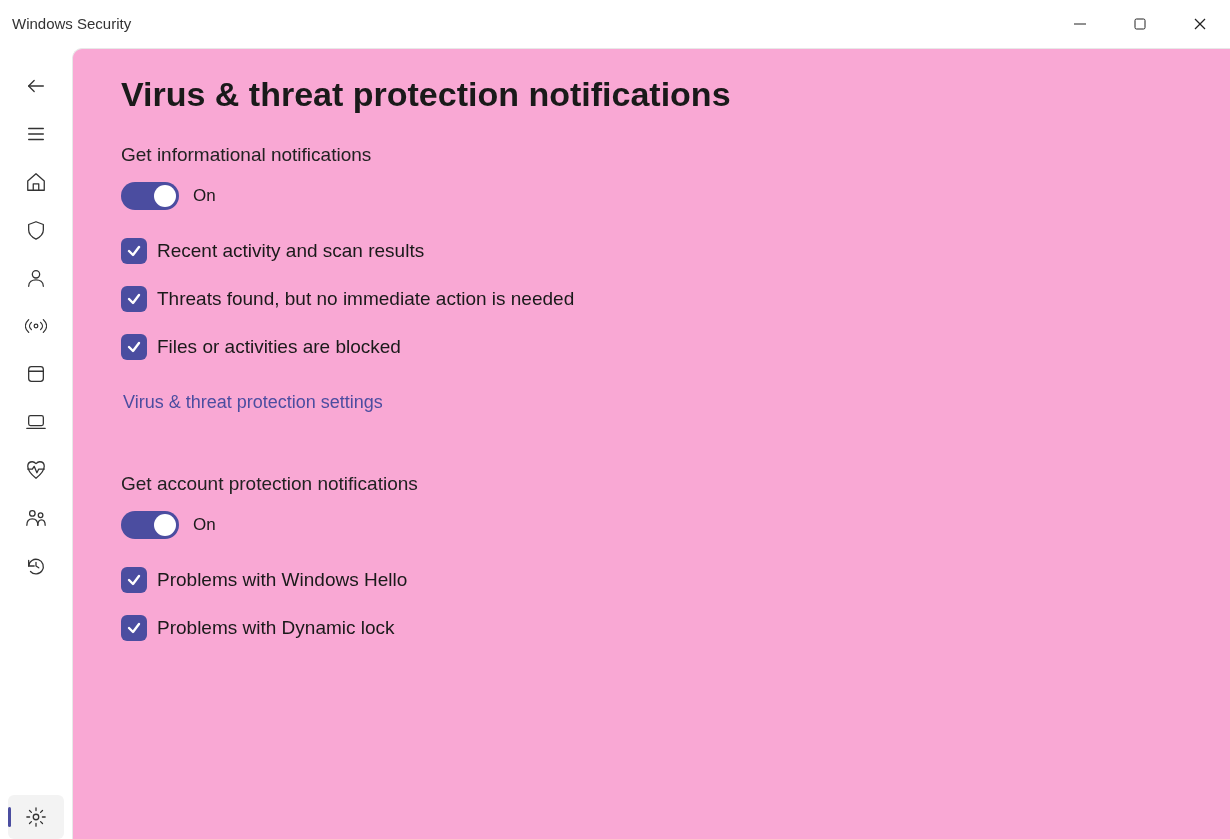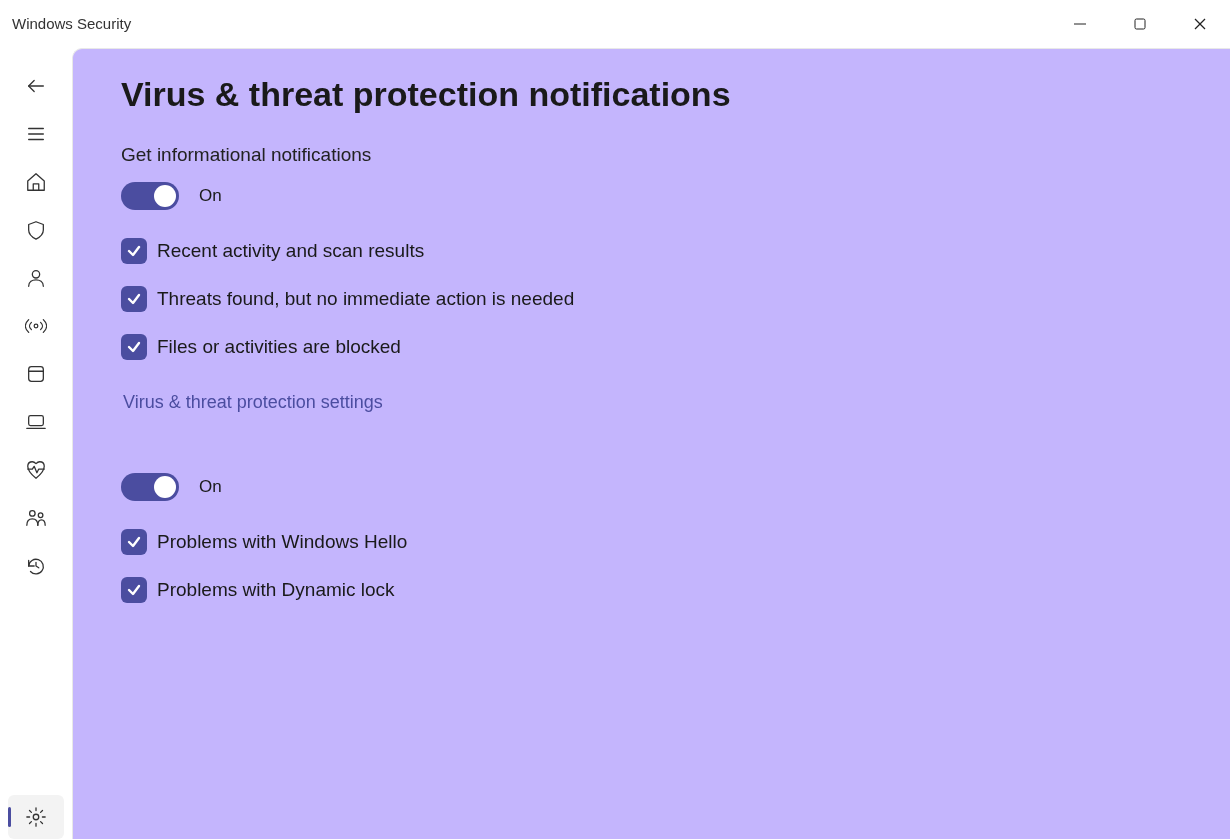--- a/index.html
+++ b/index.html
@@ -75,21 +75,21 @@
     content: "";
     position: absolute;
     left: 0; top: 12px; bottom: 12px;
     width: 3px;
     border-radius: 2px;
     background: #4b4da0;
   }
 
   .content-pane {
     flex: 1;
-    background: #c4b5fd;
+    background: #f9a8d4;
     border-top-left-radius: 10px;
     border: 1px solid #e8e8e8;
     border-right: none;
     border-bottom: none;
     padding: 26px 48px 40px 48px;
     overflow: auto;
   }
   h1.page-title {
     font-size: 34px;
     font-weight: 600;
@@ -102,21 +102,21 @@
     margin: 0 0 28px 0;
   }
   .sub-label {
     font-size: 19px;
     margin: 0 0 16px 0;
     color: #222;
   }
   .toggle-row {
     display: flex;
     align-items: center;
-    gap: 20px;
+    gap: 14px;
     margin-bottom: 28px;
   }
   .toggle {
     width: 58px;
     height: 28px;
     border-radius: 14px;
     background: #4b4da0;
     position: relative;
   }
   .toggle .knob {
@@ -306,20 +306,21 @@
           </svg>
         </div>
       <span class="check-label">Files or activities are blocked</span>
     </div>
 
     <a class="link">Virus &amp; threat protection settings</a>
 
     <div class="section-gap"></div>
 
 
+    <div class="sub-label">Get account protection notifications</div>
     <div class="toggle-row">
       <div class="toggle">
           <div class="knob"></div>
         </div>
       <span class="toggle-label">On</span>
     </div>
 
     <div class="check-row">
       <div class="checkbox">
           <svg viewBox="0 0 16 16">

